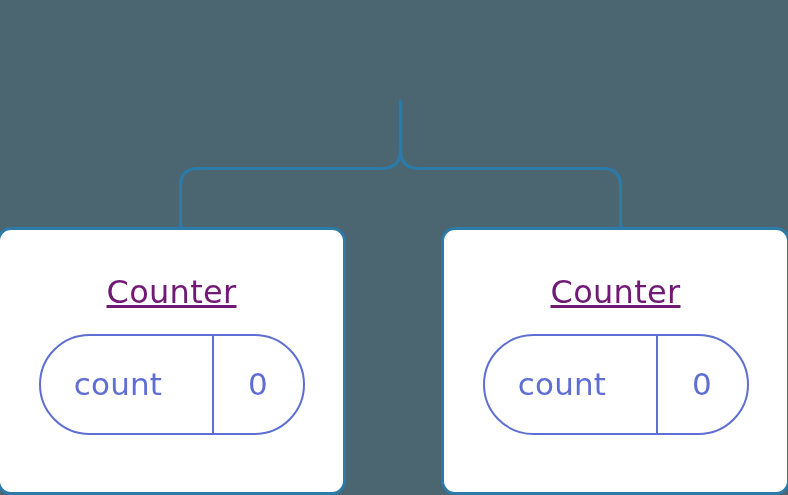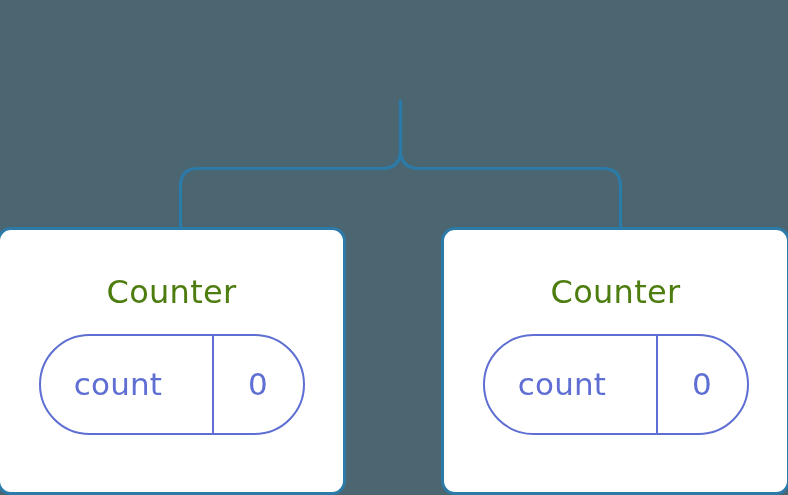--- a/index.html
+++ b/index.html
@@ -62,25 +62,26 @@
     width: 349px;
     height: 268px;
     top: 227px;
     padding-top: 46px;
     border-radius: 14px;
   }
   .node-child.left  { left: -3px; }
   .node-child.right { left: 441px; }
 
   .node-label-child {
-    color: #4d7c0f;
+    color: #701a75;
     font-size: 32px;
     line-height: 1;
     letter-spacing: 0.3px;
     margin-bottom: 26px;
+    text-decoration: underline;
   }
 
   
   .pill {
     width: 266px;
     height: 101px;
     border: 2px solid #5e6ed2;
     border-radius: 999px;
     box-sizing: border-box;
     display: flex;

